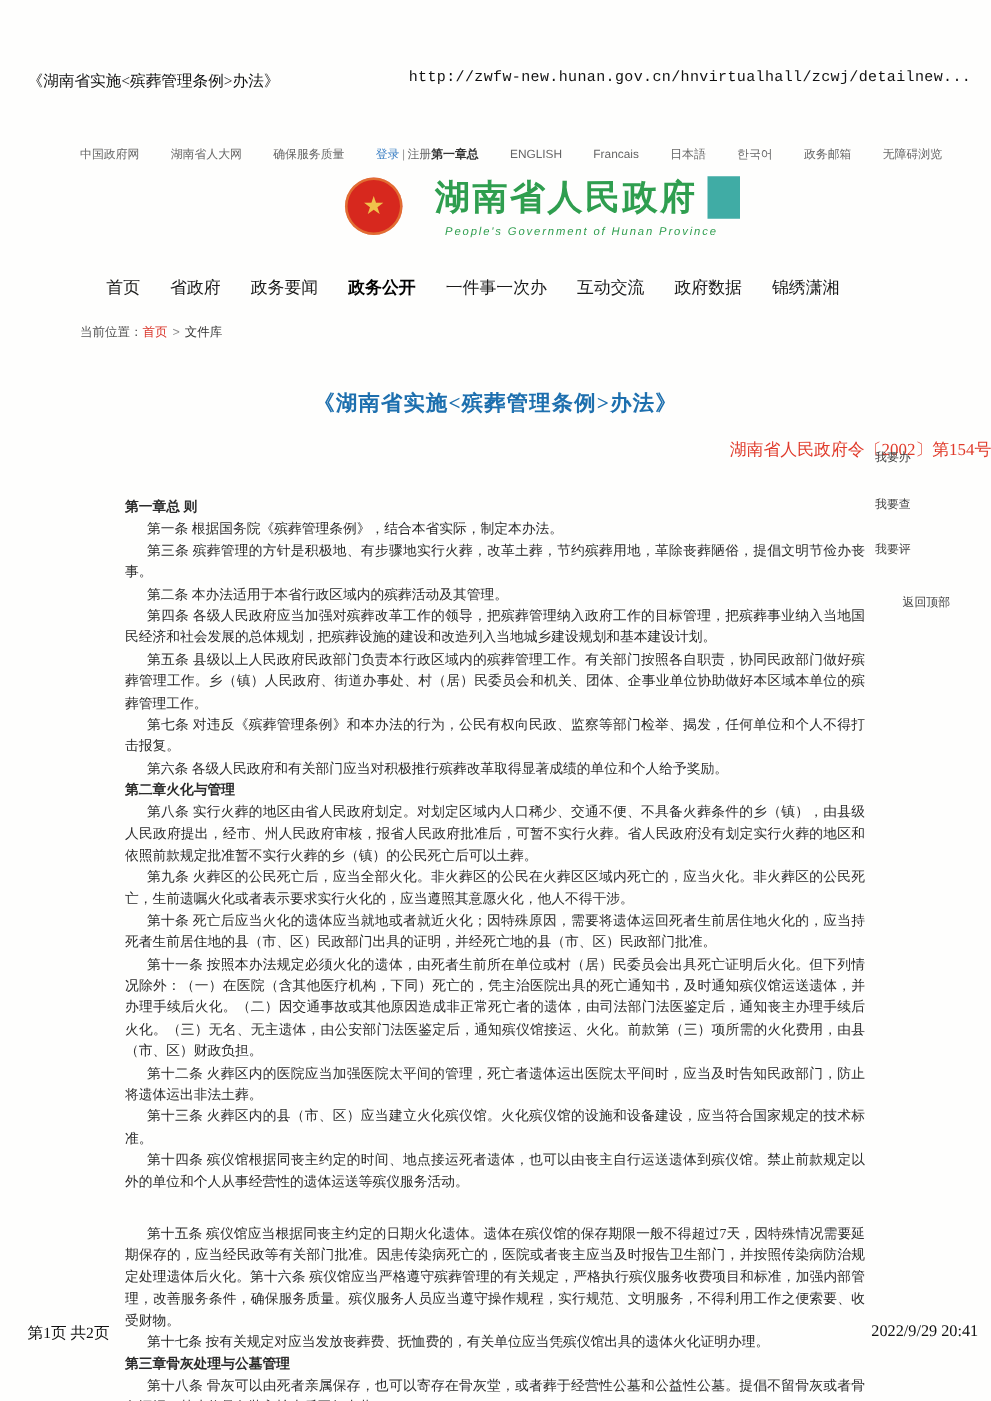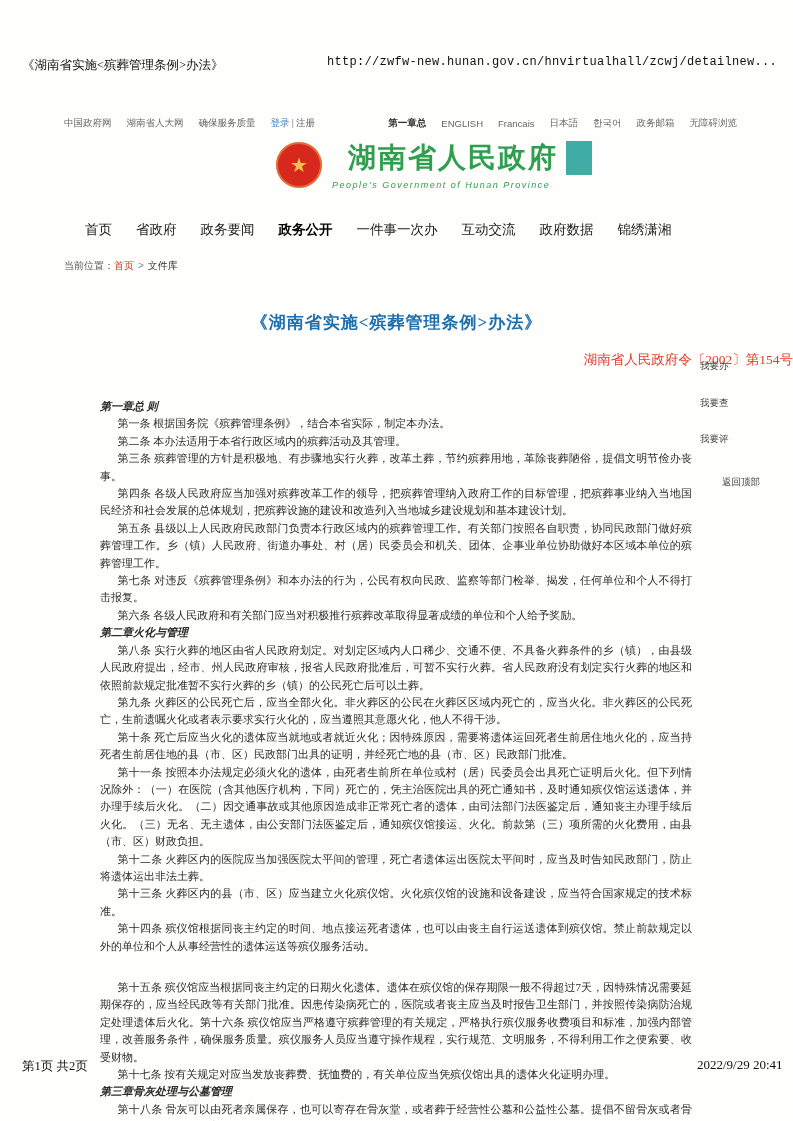--- a/index.html
+++ b/index.html
@@ -19,59 +19,59 @@
     font-family:"Liberation Sans",sans-serif;
   }
   
   .ph-title{position:absolute;left:22px;top:57px;font-size:12.5px;color:#111;
     font-family:"Liberation Serif",serif;}
   .ph-url{position:absolute;right:16px;top:55px;font-size:12px;color:#111;
     font-family:"Liberation Mono",monospace;letter-spacing:.3px;}
   
   .utility{position:absolute;top:117px;left:64px;right:56px;display:flex;
     justify-content:space-between;font-size:9.5px;color:#666;}
-  .u-left,.u-right{display:flex;align-items:center;gap:15px;white-space:nowrap;}
+  .u-left,.u-right{display:flex;align-items:center;gap:25px;white-space:nowrap;}
   .u-link{cursor:pointer;}
   .u-link.strong{font-weight:bold;color:#333;}
   .login-reg .login{color:#3b7fc4;}
   .login-reg .sep{margin:0 2px;color:#999;}
   
   .logo-row{position:absolute;top:139px;left:276px;display:flex;align-items:center;gap:10px;cursor:pointer;}
   .emblem{width:46px;height:46px;border-radius:50%;background:var(--emblem-red);
     display:flex;align-items:center;justify-content:center;
     box-shadow:inset 0 0 0 2px rgba(240,193,75,.45);}
   .emblem .star{color:var(--emblem-gold);font-size:20px;line-height:1;}
   .brand{display:flex;flex-direction:column;}
   .brand-line{display:flex;align-items:center;}
   .brand-name{font-size:28px;font-weight:bold;color:var(--brand-green);letter-spacing:2px;margin-left:16px;}
   .teal-block{display:inline-block;width:26px;height:34px;background:var(--accent-teal);
     margin-left:8px;opacity:.9;}
   .brand-en{margin-top:3px;font-size:9px;font-style:italic;color:var(--brand-green);
-    letter-spacing:1.5px;}
+    letter-spacing:1.5px;margin-left:24px;}
   
   .nav{position:absolute;top:221px;left:85px;display:flex;gap:24px;
     font-size:13.5px;color:#1a1a1a;white-space:nowrap;}
   .nav .item{cursor:pointer;}
   .nav .item.active{font-weight:bold;color:#000;}
   
   .breadcrumb{position:absolute;top:259px;left:64px;font-size:10px;color:#555;}
   .breadcrumb .home{color:var(--breadcrumb-home-red);cursor:pointer;}
   .breadcrumb .bsep{margin:0 4px;color:#888;}
   .breadcrumb .cur{color:#333;}
   
   .doc-title{position:absolute;top:311px;left:0;width:100%;margin:0;text-align:center;
     color:var(--title-blue);font-size:17px;font-weight:bold;letter-spacing:1px;
     font-family:"Liberation Serif",serif;}
   .doc-number{position:absolute;top:351px;left:0;width:100%;text-align:right;
     color:var(--doc-number-red);font-size:13.5px;font-family:"Liberation Serif",serif;}
   .doc-body{position:absolute;top:398px;left:100px;width:592px;
     font-size:11px;line-height:17.4px;text-align:justify;color:var(--body-text);
     font-family:"Liberation Serif",serif;}
   .doc-body p{margin:0;}
-  .doc-body p.chapter{font-weight:bold;font-style:italic;}
+  .doc-body p.chapter{font-weight:bold;}
   .doc-body p.article{text-indent:1.6em;}
   .doc-body p.gap{margin-top:24px;}
   
   .side-tool{position:absolute;font-size:9.5px;color:#444;cursor:pointer;white-space:nowrap;}
   .tool-1{left:700px;top:360px;}
   .tool-2{left:700px;top:397px;}
   .tool-3{left:700px;top:433px;}
   .tool-4{left:696px;top:476px;margin-left:26px;}
   
   .footer-page{position:absolute;left:22px;top:1058px;font-size:12.5px;color:#111;
@@ -129,22 +129,22 @@
 
 <div class="breadcrumb">
   <span>当前位置：</span><span class="home">首页</span><span class="bsep">&gt;</span><span class="cur">文件库</span>
 </div>
 
 <h1 class="doc-title">《湖南省实施&lt;殡葬管理条例&gt;办法》</h1>
 <div class="doc-number">湖南省人民政府令〔2002〕第154号</div>
 <div class="doc-body">
     <p class="chapter">第一章总 则</p>
     <p class="article">第一条 根据国务院《殡葬管理条例》，结合本省实际，制定本办法。</p>
+    <p class="article">第三条 殡葬管理的方针是积极地、有步骤地实行火葬，改革土葬，节约殡葬用地，革除丧葬陋俗，提倡文明节俭办丧事。</p>
     <p class="article">第二条 本办法适用于本省行政区域内的殡葬活动及其管理。</p>
-    <p class="article">第三条 殡葬管理的方针是积极地、有步骤地实行火葬，改革土葬，节约殡葬用地，革除丧葬陋俗，提倡文明节俭办丧事。</p>
     <p class="article">第四条 各级人民政府应当加强对殡葬改革工作的领导，把殡葬管理纳入政府工作的目标管理，把殡葬事业纳入当地国民经济和社会发展的总体规划，把殡葬设施的建设和改造列入当地城乡建设规划和基本建设计划。</p>
     <p class="article">第五条 县级以上人民政府民政部门负责本行政区域内的殡葬管理工作。有关部门按照各自职责，协同民政部门做好殡葬管理工作。乡（镇）人民政府、街道办事处、村（居）民委员会和机关、团体、企事业单位协助做好本区域本单位的殡葬管理工作。</p>
     <p class="article">第七条 对违反《殡葬管理条例》和本办法的行为，公民有权向民政、监察等部门检举、揭发，任何单位和个人不得打击报复。</p>
     <p class="article">第六条 各级人民政府和有关部门应当对积极推行殡葬改革取得显著成绩的单位和个人给予奖励。</p>
     <p class="chapter">第二章火化与管理</p>
     <p class="article">第八条 实行火葬的地区由省人民政府划定。对划定区域内人口稀少、交通不便、不具备火葬条件的乡（镇），由县级人民政府提出，经市、州人民政府审核，报省人民政府批准后，可暂不实行火葬。省人民政府没有划定实行火葬的地区和依照前款规定批准暂不实行火葬的乡（镇）的公民死亡后可以土葬。</p>
     <p class="article">第九条 火葬区的公民死亡后，应当全部火化。非火葬区的公民在火葬区区域内死亡的，应当火化。非火葬区的公民死亡，生前遗嘱火化或者表示要求实行火化的，应当遵照其意愿火化，他人不得干涉。</p>
     <p class="article">第十条 死亡后应当火化的遗体应当就地或者就近火化；因特殊原因，需要将遗体运回死者生前居住地火化的，应当持死者生前居住地的县（市、区）民政部门出具的证明，并经死亡地的县（市、区）民政部门批准。</p>
     <p class="article">第十一条 按照本办法规定必须火化的遗体，由死者生前所在单位或村（居）民委员会出具死亡证明后火化。但下列情况除外：（一）在医院（含其他医疗机构，下同）死亡的，凭主治医院出具的死亡通知书，及时通知殡仪馆运送遗体，并办理手续后火化。（二）因交通事故或其他原因造成非正常死亡者的遗体，由司法部门法医鉴定后，通知丧主办理手续后火化。（三）无名、无主遗体，由公安部门法医鉴定后，通知殡仪馆接运、火化。前款第（三）项所需的火化费用，由县（市、区）财政负担。</p>
     <p class="article">第十二条 火葬区内的医院应当加强医院太平间的管理，死亡者遗体运出医院太平间时，应当及时告知民政部门，防止将遗体运出非法土葬。</p>

